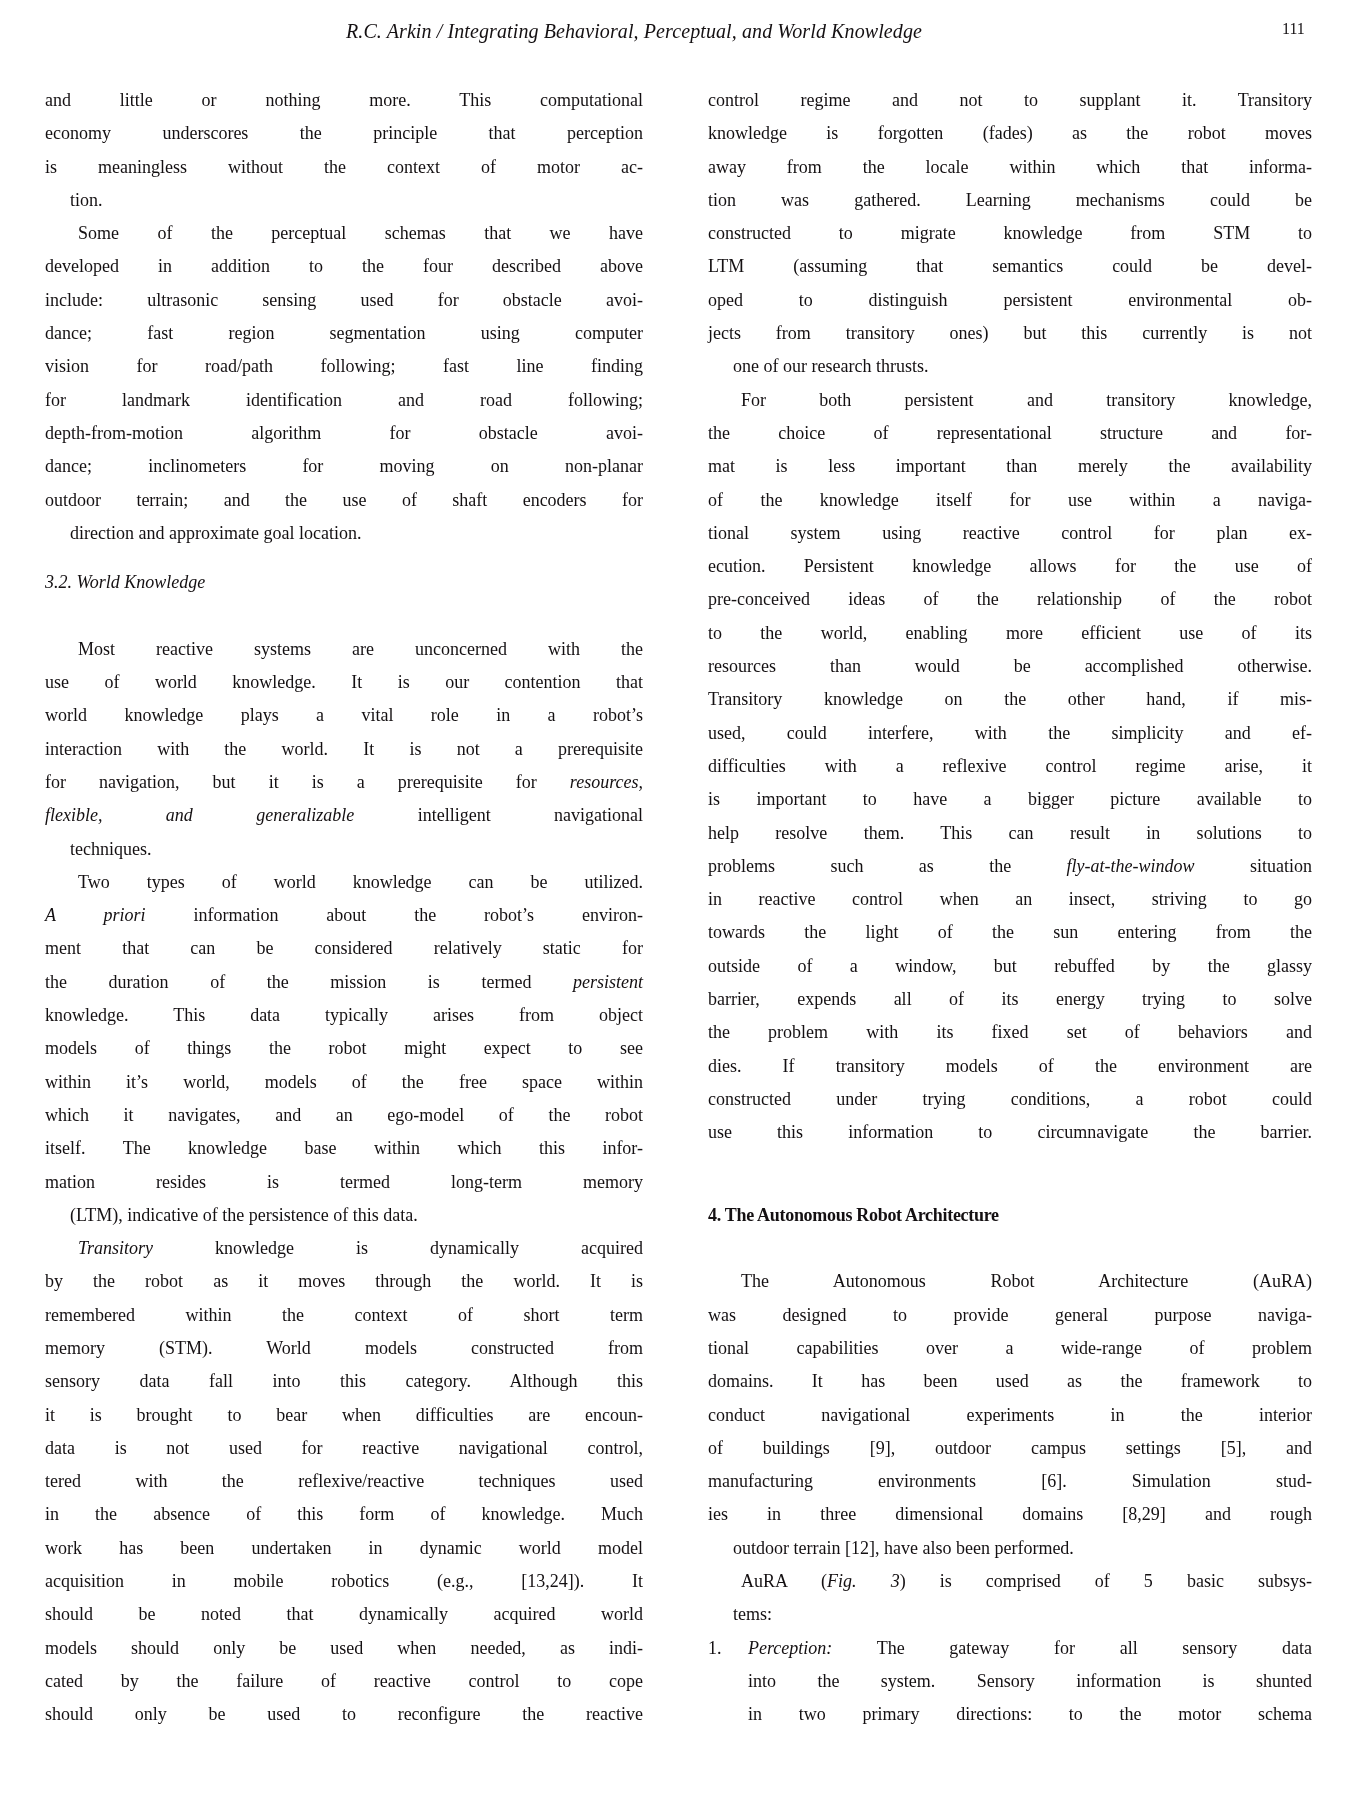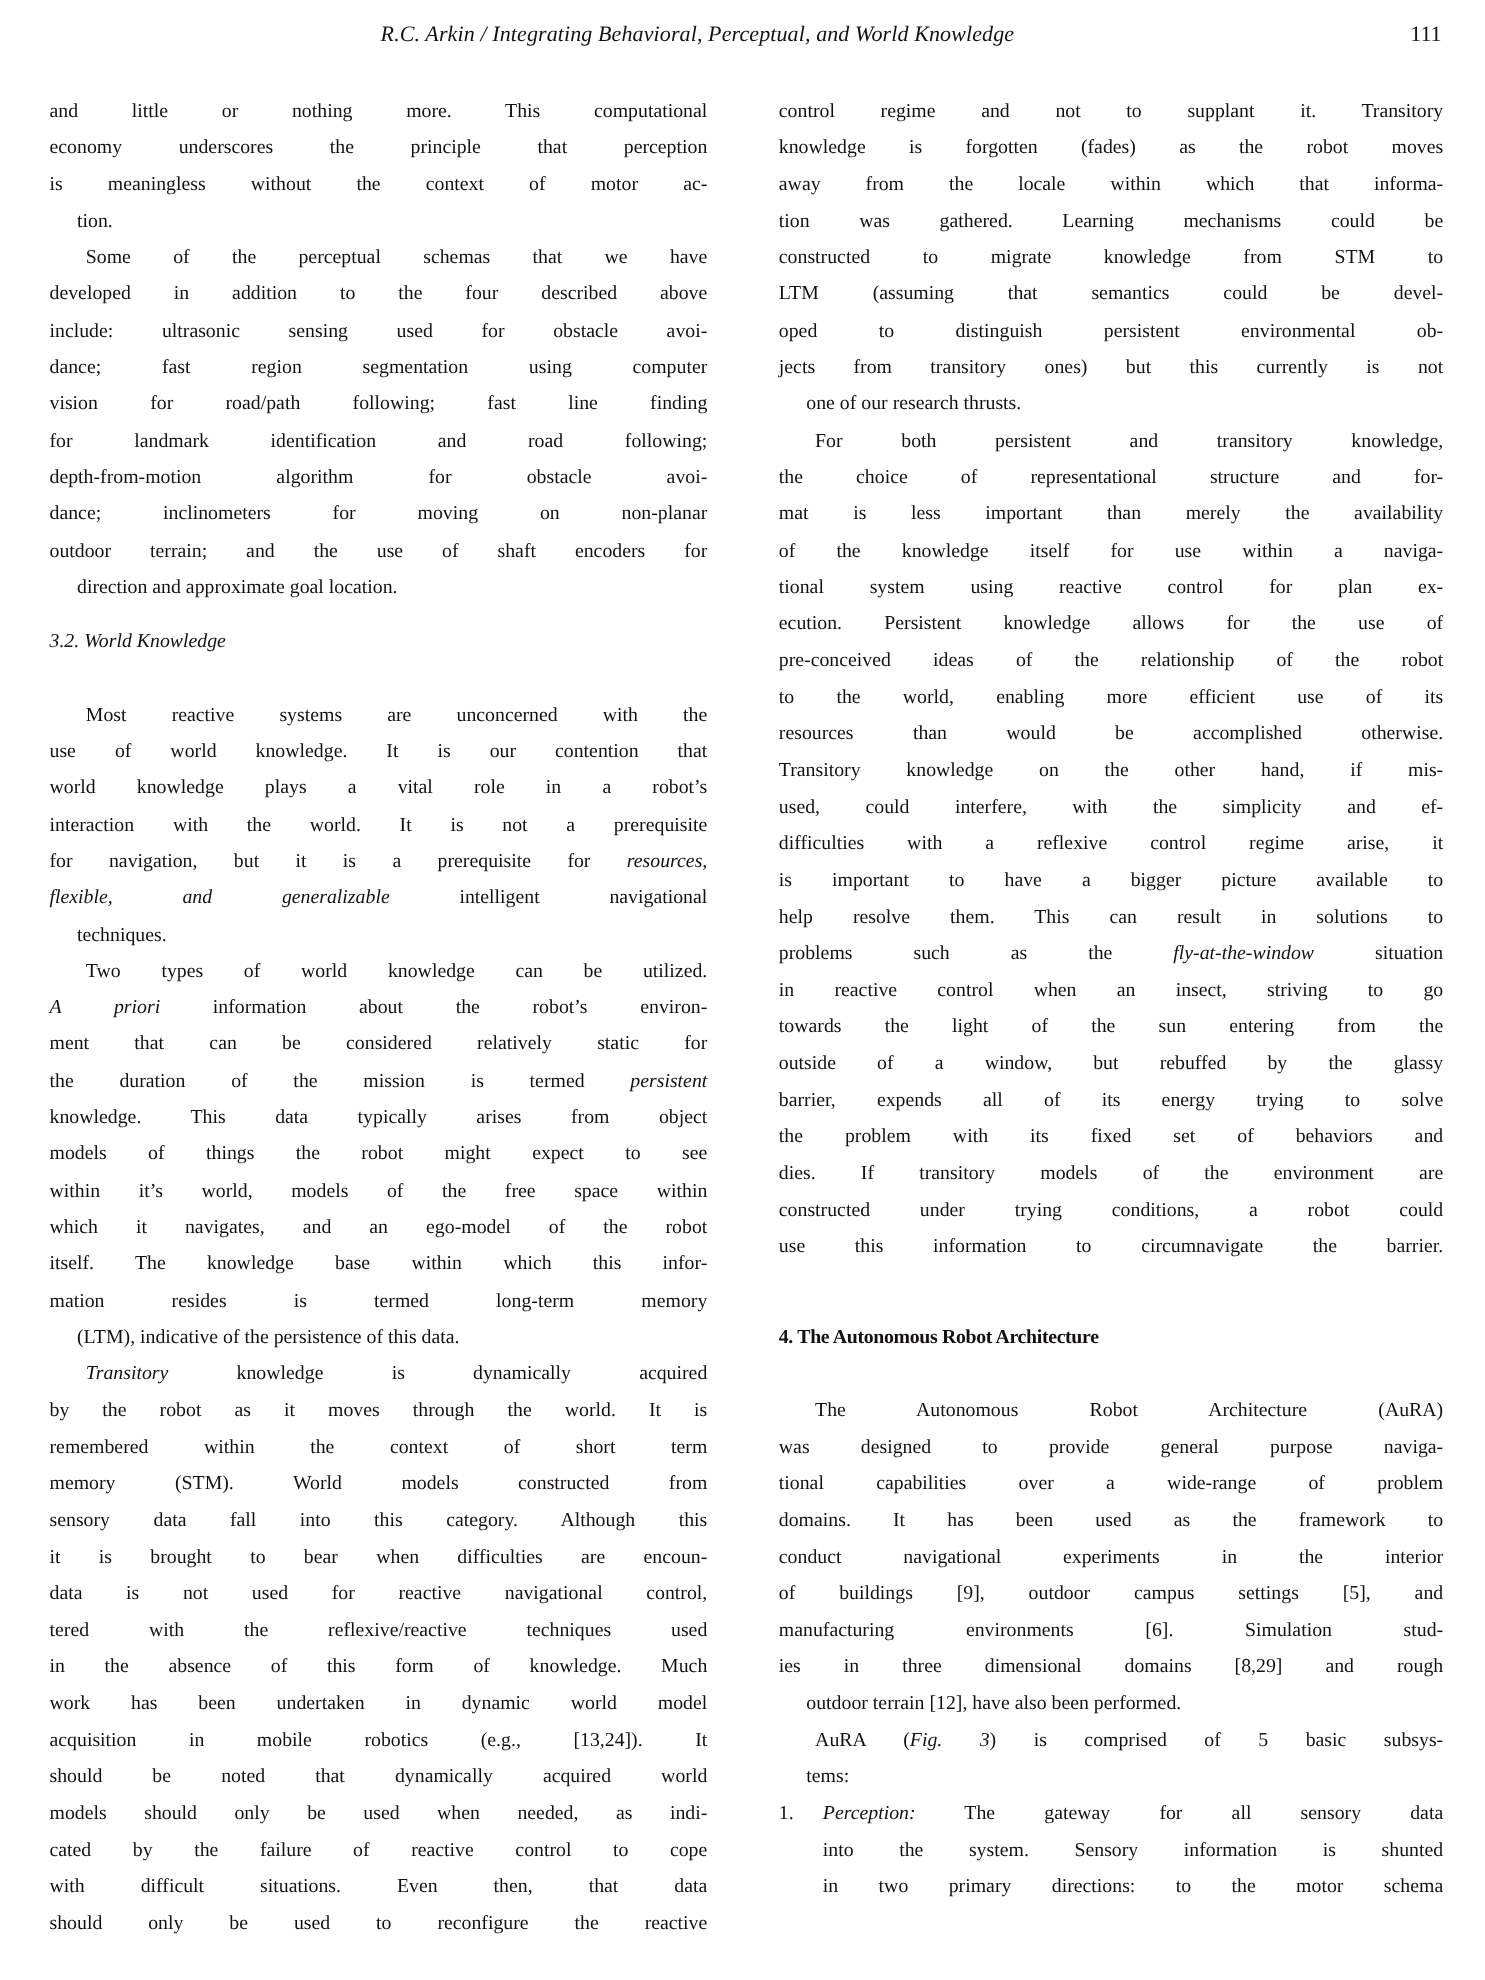--- a/index.html
+++ b/index.html
@@ -9,21 +9,21 @@
     color: #141012;
   }
   .header {
     position: absolute; top: 14px; left: 0; width: 1350px; height: 40px;
   }
   .running-head {
     position: absolute; left: 346px; top: 6px;
     font-style: italic; font-size: 20px; letter-spacing: 0.1px;
   }
   .page-number {
-    position: absolute; left: 1282px; top: 6px; font-size: 20px;
+    position: absolute; left: 1282px; top: 6px; font-size: 16px;
   }
   .column {
     position: absolute; top: 84px;
     font-size: 18px; line-height: 33.3px;
   }
   .col-left { left: 45px; width: 598px; }
   .col-right { left: 708px; width: 604px; }
   .line {
     display: block; height: 33.3px; white-space: nowrap;
     text-align: justify; text-align-last: justify;
@@ -97,21 +97,20 @@
     <span class="line">sensory data fall into this category. Although this</span>
     <span class="line">it is brought to bear when difficulties are encoun-</span>
     <span class="line">data is not used for reactive navigational control,</span>
     <span class="line">tered with the reflexive/reactive techniques used</span>
     <span class="line">in the absence of this form of knowledge. Much</span>
     <span class="line">work has been undertaken in dynamic world model</span>
     <span class="line">acquisition in mobile robotics (e.g., [13,24]). It</span>
     <span class="line">should be noted that dynamically acquired world</span>
     <span class="line">models should only be used when needed, as indi-</span>
     <span class="line">cated by the failure of reactive control to cope</span>
-    <span class="line">with difficult situations. Even then, that data</span>
     <span class="line">should only be used to reconfigure the reactive</span>
   </div>
 </div>
 
 <div class="column col-right">
   <div>
     <span class="line">control regime and not to supplant it. Transitory</span>
     <span class="line">knowledge is forgotten (fades) as the robot moves</span>
     <span class="line">away from the locale within which that informa-</span>
     <span class="line">tion was gathered. Learning mechanisms could be</span>

